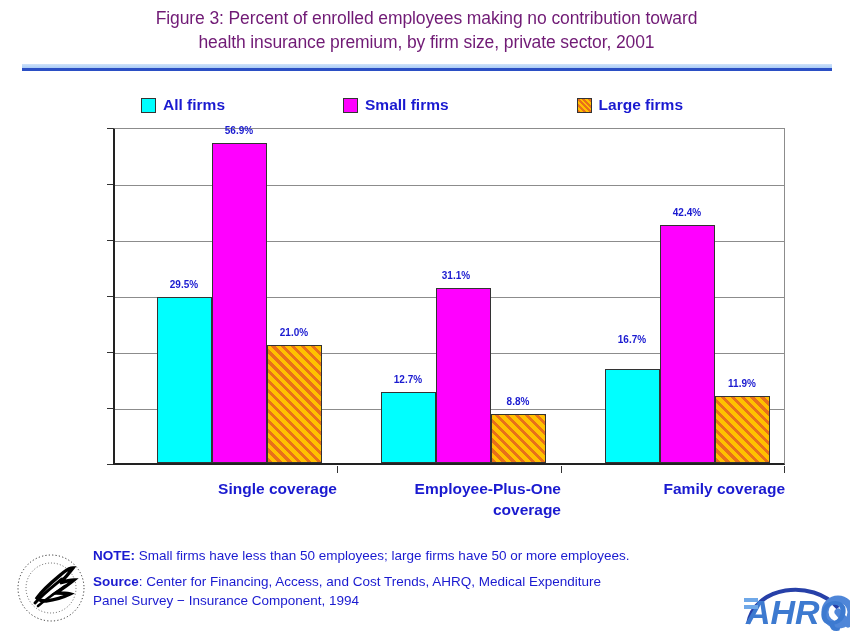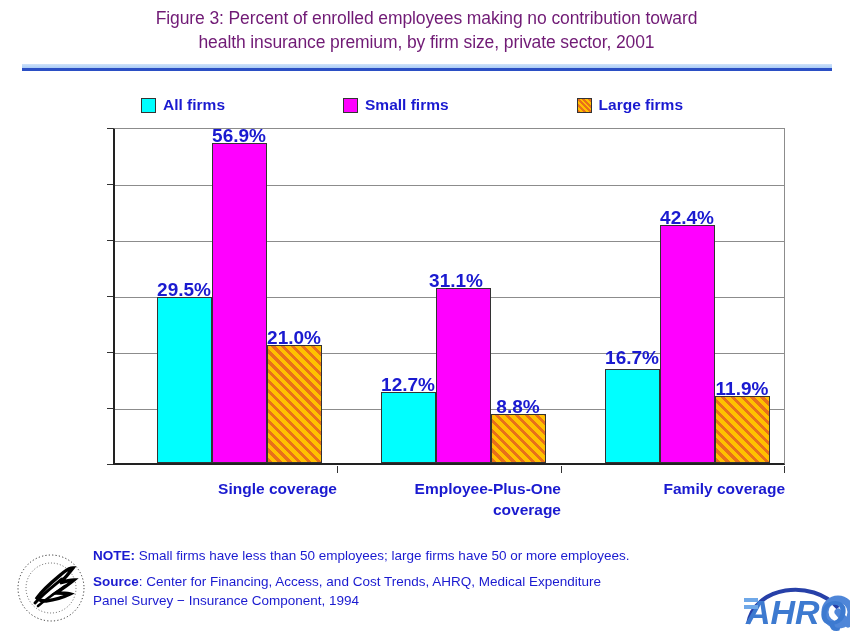--- a/index.html
+++ b/index.html
@@ -131,21 +131,21 @@
   .bar.c1 { background: #ff00ff; }
   .bar.c2 {
     background-color: #ffc000;
     background-image: repeating-linear-gradient(45deg,
         #e8701a 0px, #e8701a 3px, #ffc000 3px, #ffc000 7px);
   }
   .bar-value {
     position: absolute;
     color: #1a1ad0;
     font-weight: bold;
-    font-size: 19px;
+    font-size: 10px;
     line-height: 1;
     white-space: nowrap;
     text-align: center;
   }
 
   
   .xsep {
     position: absolute;
     width: 1px;
     height: 7px;
@@ -256,21 +256,21 @@
     <div class="bar c2" style="left:376px; width:55px; height:49px;"></div>
 
     <div class="bar-value" style="left:258px; width:70px; top:246px;">12.7%</div>
     <div class="bar-value" style="left:306px; width:70px; top:142px;">31.1%</div>
     <div class="bar-value" style="left:368px; width:70px; top:268px;">8.8%</div>
 
     <div class="bar c0" style="left:490px; width:55px; height:94px;"></div>
     <div class="bar c1" style="left:545px; width:55px; height:238px;"></div>
     <div class="bar c2" style="left:600px; width:55px; height:67px;"></div>
 
-    <div class="bar-value" style="left:482px; width:70px; top:219px;">16.7%</div>
+    <div class="bar-value" style="left:482px; width:70px; top:206px;">16.7%</div>
     <div class="bar-value" style="left:537px; width:70px; top:79px;">42.4%</div>
     <div class="bar-value" style="left:592px; width:70px; top:250px;">11.9%</div>
   </div>
 
   <div id="x-axis">
     <div class="xsep" style="left:337px; top:466px;"></div>
     <div class="xsep" style="left:561px; top:466px;"></div>
     <div class="xsep" style="left:784px; top:466px;"></div>
 
     <div class="xcat" style="left:113px; top:478px; width:224px;">

